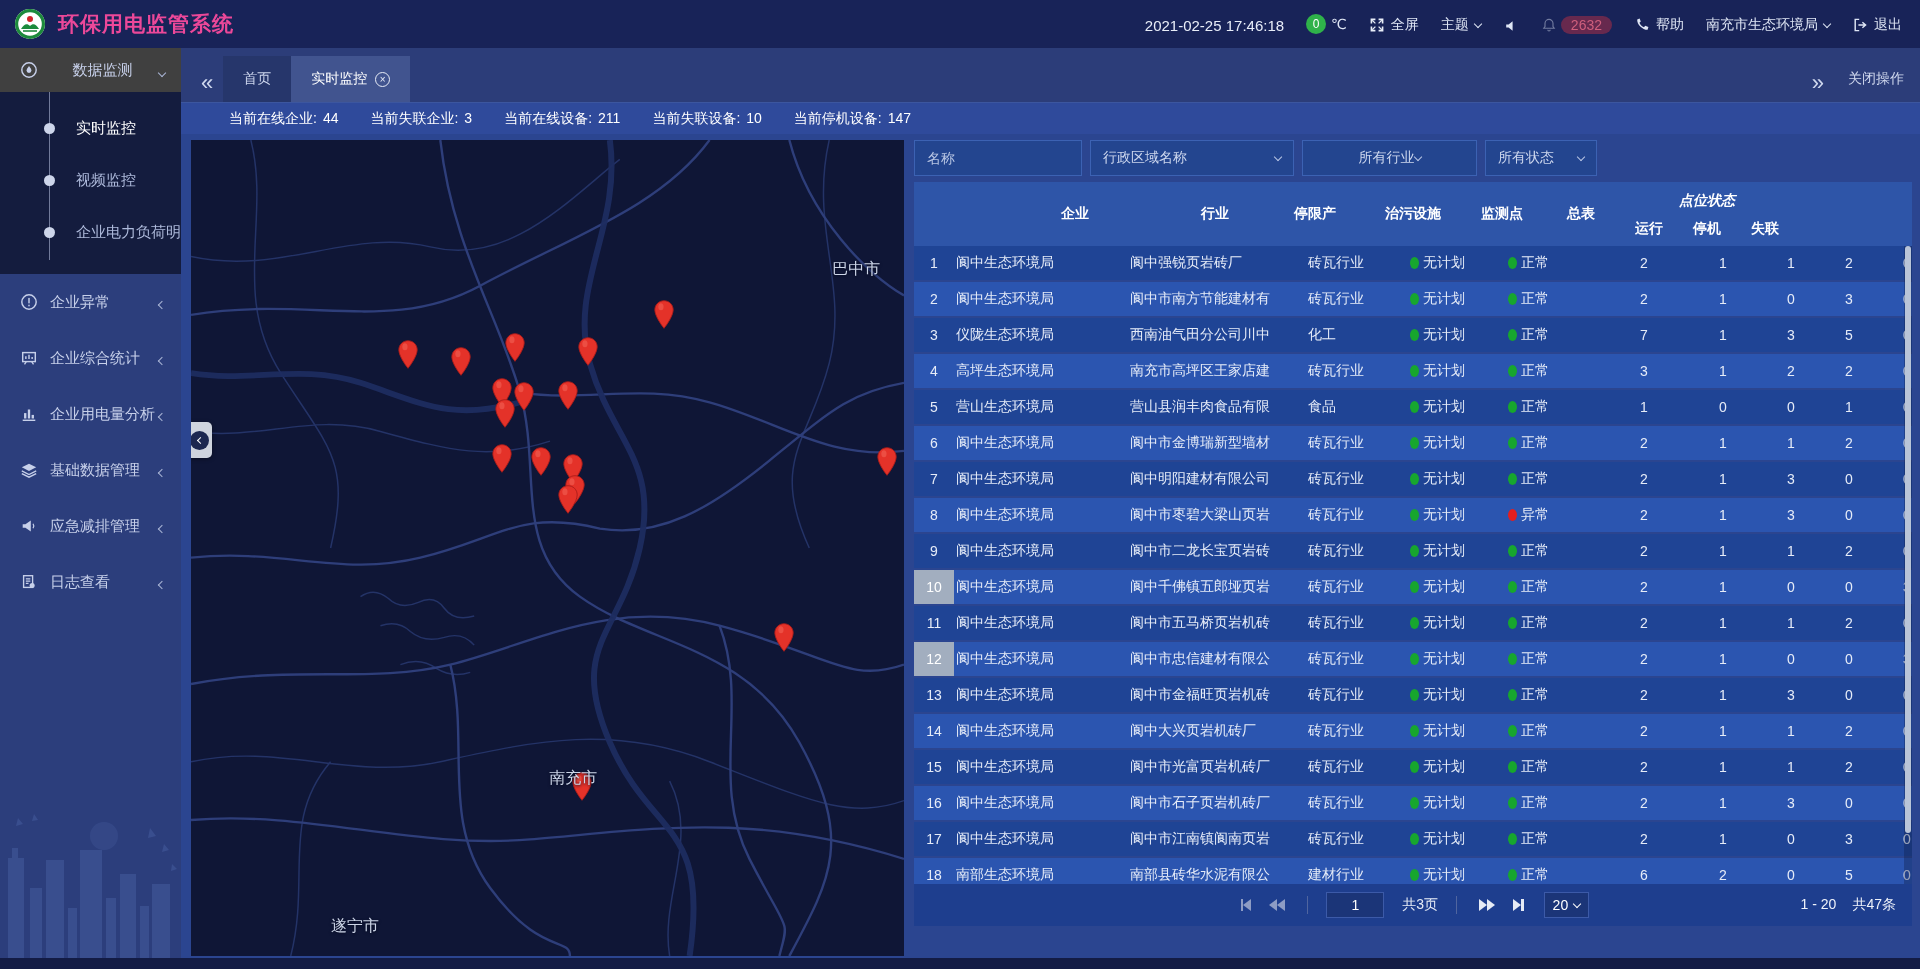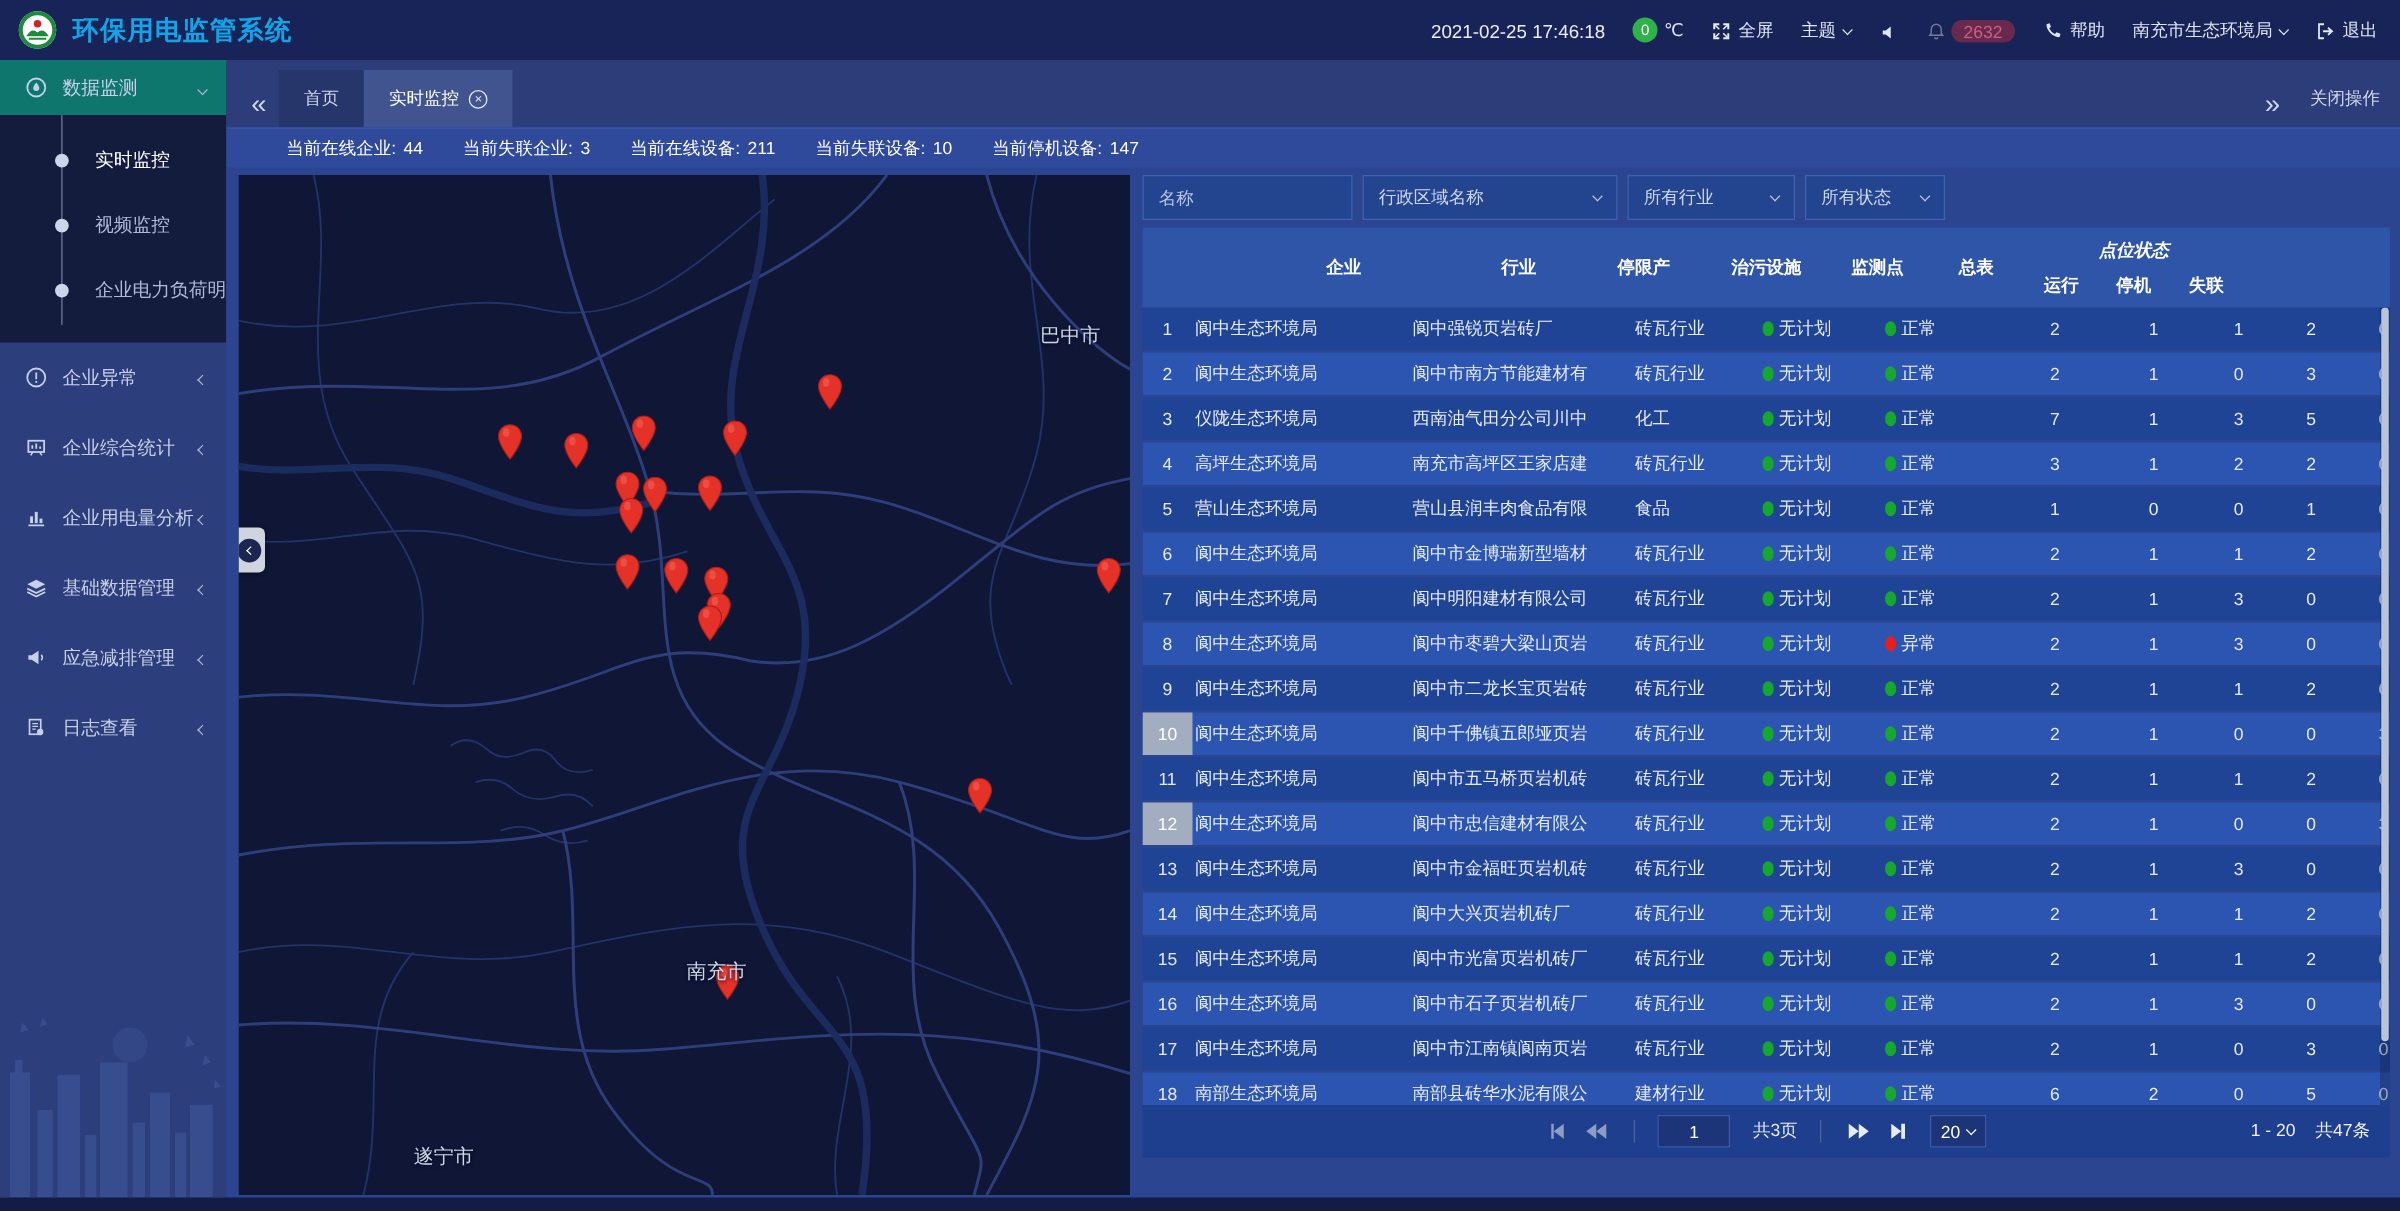--- a/index.html
+++ b/index.html
@@ -3,41 +3,41 @@
 <meta charset="utf-8">
 <style>
   * { margin:0; padding:0; box-sizing:border-box; }
   html,body { width:1920px; height:969px; background:#131c45; font-family:"Liberation Sans","DejaVu Sans",sans-serif; overflow:hidden; }
   .app { width:1920px; height:958px; background:#2b4590; overflow:hidden; display:flex; flex-direction:column; }
 
   
   .topbar { height:48px; background:#182358; display:flex; align-items:center; justify-content:space-between; padding:0 18px 0 14px; flex:0 0 48px; }
   .brand { display:flex; align-items:center; gap:12px; }
   .logo { width:32px; height:32px; display:inline-flex; }
-  .title { color:#0ea5e9; font-size:21px; font-weight:bold; letter-spacing:1px; }
+  .title { color:#ec4899; font-size:21px; font-weight:bold; letter-spacing:1px; }
   .top-right { display:flex; align-items:flex-end; gap:22px; color:#dfe6f5; font-size:14px; }
   .datetime { font-size:15px; color:#e8edf8; }
   .temp { display:flex; align-items:center; gap:5px; }
   .temp-badge { width:20px; height:20px; border-radius:50%; background:#2fb24a; color:#fff; font-size:12px; display:flex; align-items:center; justify-content:center; }
   .top-item { display:flex; align-items:center; gap:6px; cursor:pointer; white-space:nowrap; }
   .chev { display:inline-block; width:6px; height:6px; border-right:1.5px solid currentColor; border-bottom:1.5px solid currentColor; }
   .chev.down { transform:rotate(45deg); margin-top:-3px; }
   .chev.left { transform:rotate(135deg); }
   .notif { display:flex; align-items:center; gap:4px; cursor:pointer; }
   .bell { opacity:.45; }
   .notif-pill { background:#67294e; color:#cf5f7d; border-radius:10px; padding:1px 10px; font-size:14px; }
   .ticon { width:16px; height:16px; }
 
   
   .body { flex:1; display:flex; min-height:0; }
 
   
   .sidebar { width:181px; background:#2c3e7c; position:relative; flex:0 0 181px; overflow:hidden; }
   .sg-head { height:56px; display:flex; align-items:center; padding:0 16px 0 20px; color:#c7d0ea; font-size:15px; cursor:pointer; position:relative; }
-  .sg-head.open { height:44px; background:#0f766e; }
+  .sg-head.open { height:44px; background:#404040;text-align:center; }
   .sg-icon { width:18px; height:18px; margin-right:12px; color:#c7d0ea; flex:0 0 18px; }
   .sg-icon svg { width:18px; height:18px; }
   .sg-label { flex:1; white-space:nowrap; }
   .sg-caret { color:#aab6d6; margin-left:4px; }
   .sg-sub { background:#141c3e; padding:10px 0 16px; position:relative; }
   .sg-sub .line { position:absolute; left:49px; top:0; bottom:14px; width:1px; background:rgba(190,200,230,.55); }
   .sub-item { height:52px; display:flex; align-items:center; padding-left:76px; position:relative; color:#aebadb; font-size:15px; cursor:pointer; white-space:nowrap; }
   .sub-item .dot { position:absolute; left:44px; width:11px; height:11px; border-radius:50%; background:#cdd5ea; }
   .sub-item.active { color:#ffffff; }
   .skyline { position:absolute; bottom:0; left:0; width:181px; opacity:.55; }
@@ -68,21 +68,21 @@
   .collapse-btn .circ { width:19px; height:19px; border-radius:50%; background:#1c2750; display:flex; align-items:center; justify-content:center; }
   .collapse-btn .circ .chev { border-color:#ffffff; width:5px; height:5px; margin-left:2px; }
 
   
   .right-panel { flex:1; display:flex; flex-direction:column; min-width:0; }
   .filters { height:36px; display:flex; gap:8px; margin-bottom:6px; flex:0 0 36px; }
   .f-input { width:168px; background:#23458f; border:1px solid #3c62b3; color:#cdd7ee; font-size:14px; padding:0 12px; outline:none; }
   .f-input::placeholder { color:#b9c6e4; }
   .f-select { background:#23458f; border:1px solid #3c62b3; color:#cdd7ee; font-size:14px; display:flex; align-items:center; justify-content:space-between; padding:0 12px; cursor:pointer; }
   .f-select .chev { color:#b9c6e4; }
-  .f-region { width:204px; } .f-industry { width:134px; } .f-status { width:112px; }
+  .f-region { width:204px; } .f-industry { width:175px;justify-content:center; } .f-status { width:112px; }
 
   
   .thead { height:64px; background:#2e55a8; display:flex; color:#ffffff; font-size:14px; font-weight:bold; flex:0 0 64px; }
   .th { display:flex; align-items:center; justify-content:center; }
   .th-group { display:flex; flex-direction:column; }
   .th-group .g-label { height:30px; display:flex; align-items:flex-end; justify-content:center; font-style:italic; padding-bottom:2px; }
   .th-group .g-subs { flex:1; display:flex; }
   .th-group .g-subs .th { flex:0 0 auto; }
   .tbody { height:638px; overflow:hidden; position:relative; flex:0 0 638px; }
   .trow { height:34px; margin-bottom:2px; display:flex; align-items:center; color:#e6ecf8; font-size:14px; cursor:pointer; }

